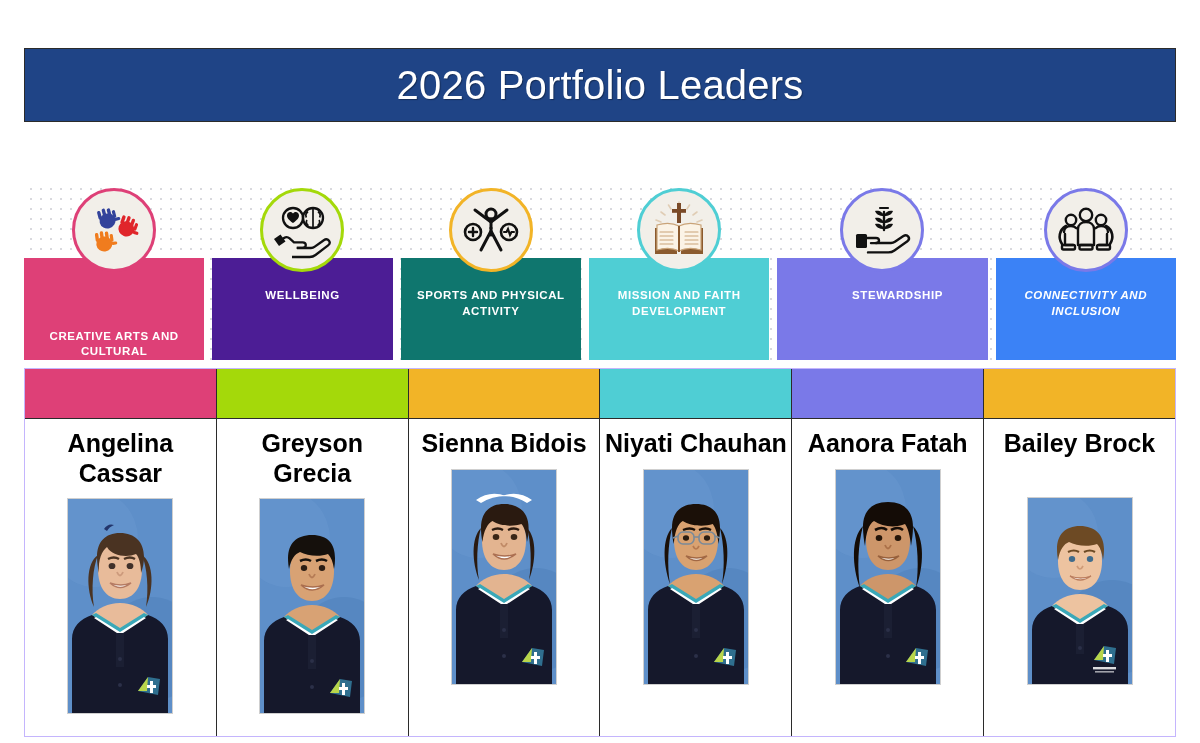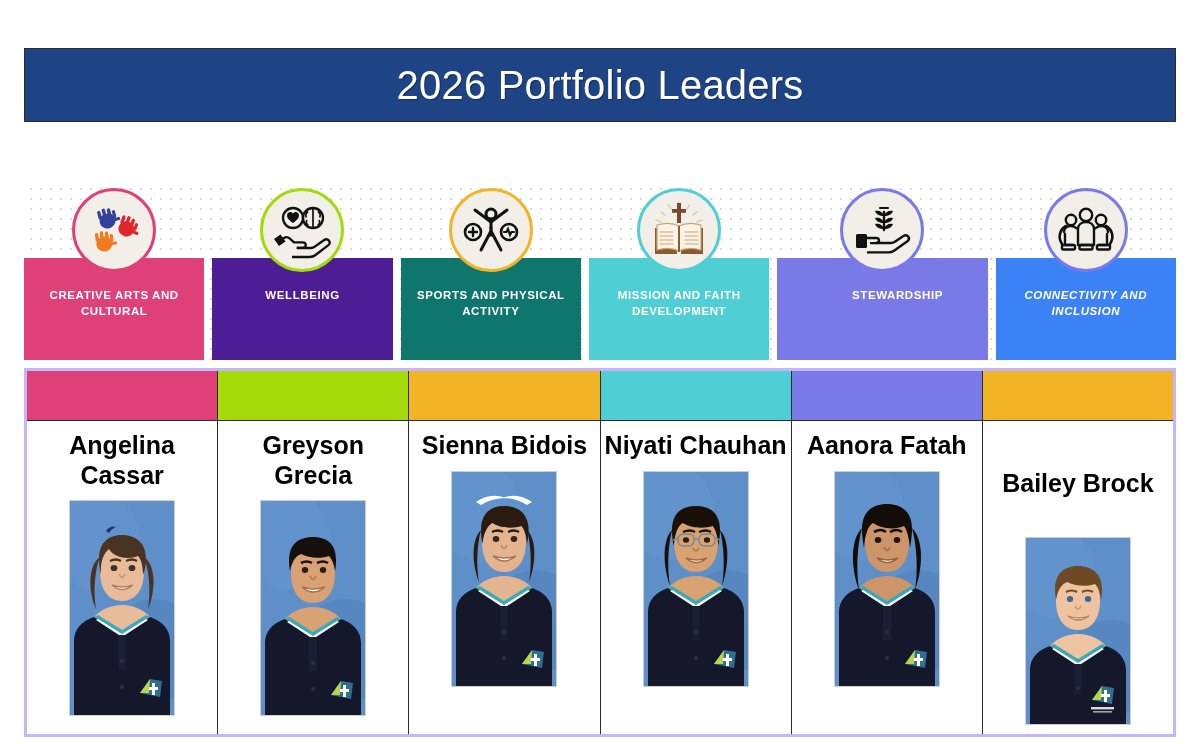--- a/index.html
+++ b/index.html
@@ -51,28 +51,28 @@
     width:84px;height:84px;border-radius:50%;
     background:#f2efe9;
     display:flex;align-items:center;justify-content:center;
     box-sizing:border-box;overflow:hidden;
   }
   .badge svg{display:block;}
 
   
   .table{
     position:absolute;left:24px;top:368px;width:1152px;height:369px;
-    display:flex;border:3px solid #c4b5fd;box-sizing:border-box;
+    display:flex;border:1px solid #c4b5fd;box-sizing:border-box;
     background:#ffffff;
   }
   .col{
     flex:1 1 0;display:flex;flex-direction:column;
     border-right:1px solid #2b2b2b;box-sizing:border-box;
   }
-  .col:last-child{border-right:none;gap:38px;}
+  .col:last-child{border-right:none;}
   .col-swatch{height:49px;border-bottom:1px solid #2b2b2b;}
   .col-body{
     flex:1;display:flex;flex-direction:column;align-items:center;
     padding-top:10px;box-sizing:border-box;
   }
   .student-name{
     font-size:25px;font-weight:bold;color:#000000;line-height:1.18;
     text-align:center;width:96%;
   }
   .photo{
@@ -87,21 +87,21 @@
 <div class="page">
 
   <div class="title-banner">
     <span class="txt">2026 Portfolio Leaders</span>
   </div>
 
   <div class="dot-strip"></div>
 
   <div class="cat-row">
 
-    <div class="cat" style="background: rgb(222, 64, 119);">
+    <div class="cat" style="background: rgb(222, 64, 119); align-items: flex-end;">
       <div class="badge" style="border:3px solid #de4077;">
         <svg width="62" height="62" viewBox="0 0 62 62">
           <g transform="translate(13,9) rotate(-15 11 11)">
             <ellipse cx="11" cy="13" rx="8" ry="7.5" fill="#33439b"></ellipse>
             <rect x="3" y="1" width="3.4" height="9" rx="1.7" fill="#33439b"></rect>
             <rect x="8" y="0" width="3.4" height="10" rx="1.7" fill="#33439b"></rect>
             <rect x="13" y="1" width="3.4" height="9" rx="1.7" fill="#33439b"></rect>
             <rect x="17.5" y="4" width="3.2" height="8" rx="1.6" fill="#33439b"></rect>
             <rect x="18" y="12" width="6" height="3.2" rx="1.6" fill="#33439b"></rect>
           </g>

